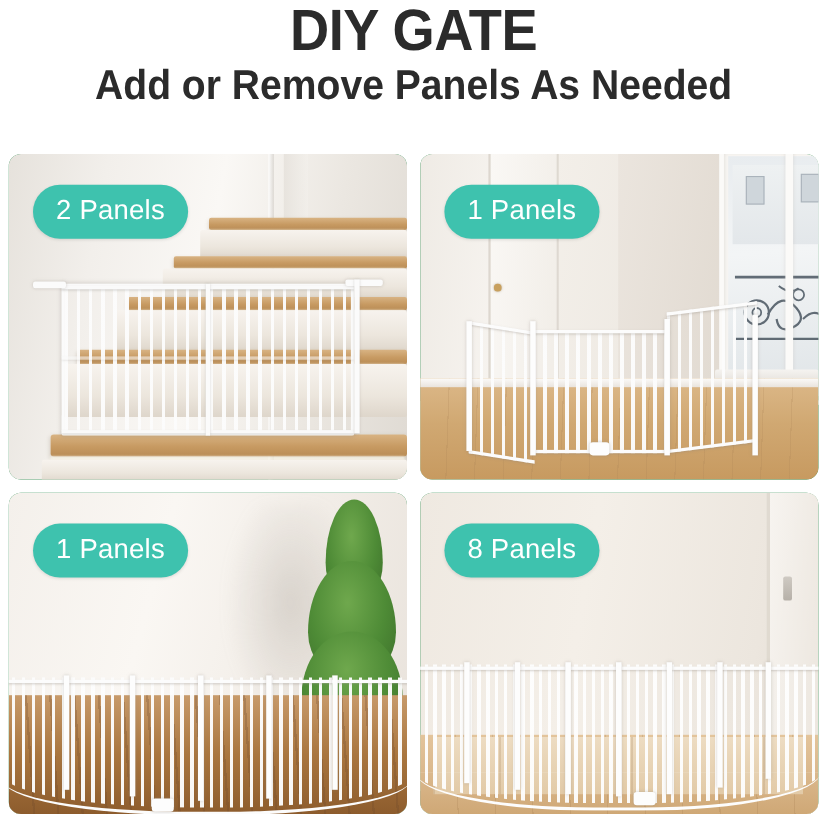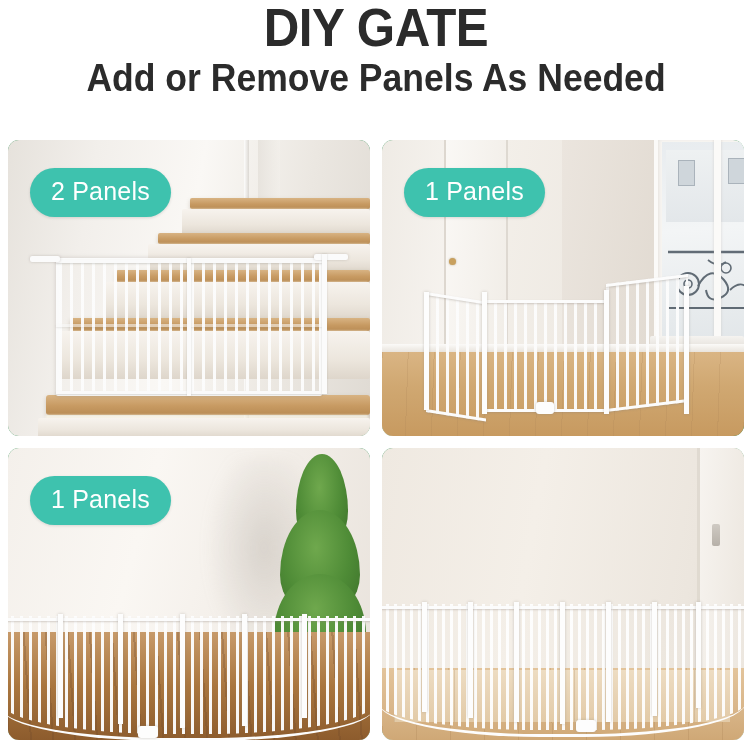--- a/index.html
+++ b/index.html
@@ -489,15 +489,16 @@
         <div class="hinge" style="left:44px; height:110px;"></div>
         <div class="hinge" style="left:90px; height:116px;"></div>
         <div class="hinge" style="left:136px; height:120px;"></div>
         <div class="hinge" style="left:182px; height:122px;"></div>
         <div class="hinge" style="left:228px; height:120px;"></div>
         <div class="hinge" style="left:274px; height:114px;"></div>
         <div class="hinge" style="left:318px; height:106px;"></div>
         <div class="latch" style="left:198px; top:116px; width:20px; height:12px;"></div>
       </div>
     </div>
+    <div class="badge">8 Panels</div>
   </div>
 
 </div>
 
 </body></html>

